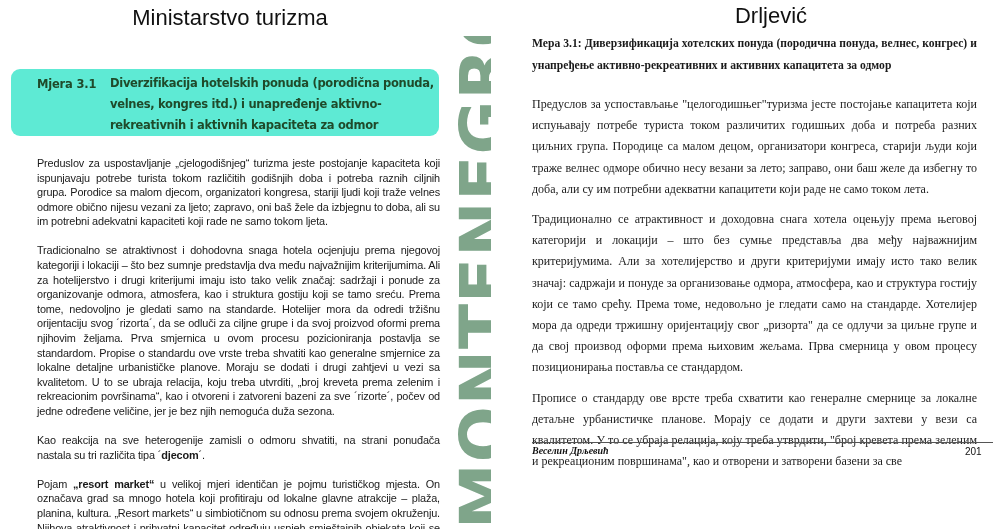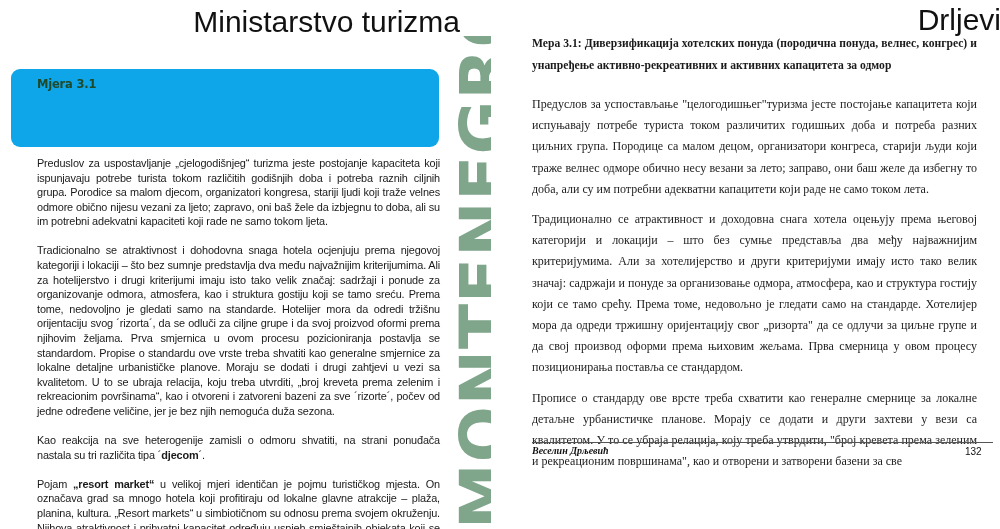--- a/index.html
+++ b/index.html
@@ -12,43 +12,43 @@
       height: 529px;
       position: relative;
       overflow: hidden;
       font-family: "Liberation Sans", sans-serif;
       color: #1a1a1a;
     }
     .panel-title {
       position: absolute;
       top: 4px;
       font-family: "Liberation Sans", sans-serif;
-      font-size: 30px;
+      font-size: 22px;
       color: #111;
-      text-align: right;
+      text-align: center;
       font-weight: normal;
     }
     #left-title { left: 0; width: 460px; top: 5px; }
     #right-title { left: 510px; width: 490px; top: 3px; }
 
     
     .left-page {
       position: absolute;
       left: 0;
       top: 0;
       width: 460px;
       height: 529px;
     }
     .measure-box {
       position: absolute;
       left: 11px;
       top: 69px;
       width: 428px;
-      height: 78px;
-      background: #0ea5e9;
+      height: 67px;
+      background: #5eead4;
       border-radius: 9px;
     }
     .measure-num {
       position: absolute;
       left: 26px;
       top: 8px;
       font-family: "DejaVu Sans", sans-serif;
       font-weight: bold;
       font-size: 11.5px;
       color: #1f4a2a;
@@ -174,20 +174,21 @@
     }
   </style>
 </head>
 <body>
 
 <div class="left-page">
   <div id="left-title" class="panel-title">Ministarstvo turizma</div>
 
   <div class="measure-box">
     <span class="measure-num">Mjera 3.1</span>
+    <span class="measure-title">Diverzifikacija hotelskih ponuda (porodična ponuda, velnes, kongres itd.) i unapređenje aktivno-rekreativnih i aktivnih kapaciteta za odmor</span>
   </div>
 
   <div class="left-body">
     <p>Preduslov za uspostavljanje „cjelogodišnjeg“ turizma jeste postojanje kapaciteta koji ispunjavaju potrebe turista tokom različitih godišnjih doba i potreba raznih ciljnih grupa. Porodice sa malom djecom, organizatori kongresa, stariji ljudi koji traže velnes odmore obično nijesu vezani za ljeto; zapravo, oni baš žele da izbjegnu to doba, ali su im potrebni adekvatni kapaciteti koji rade ne samo tokom ljeta.</p>
     <p>Tradicionalno se atraktivnost i dohodovna snaga hotela ocjenjuju prema njegovoj kategoriji i lokaciji – što bez sumnje predstavlja dva među najvažnijim kriterijumima. Ali za hotelijerstvo i drugi kriterijumi imaju isto tako velik značaj: sadržaji i ponude za organizovanje odmora, atmosfera, kao i struktura gostiju koji se tamo sreću. Prema tome, nedovoljno je gledati samo na standarde. Hotelijer mora da odredi tržišnu orijentaciju svog ´rizorta´, da se odluči za ciljne grupe i da svoj proizvod oformi prema njihovim željama. Prva smjernica u ovom procesu pozicioniranja postavlja se standardom. Propise o standardu ove vrste treba shvatiti kao generalne smjernice za lokalne detaljne urbanističke planove. Moraju se dodati i drugi zahtjevi u vezi sa kvalitetom. U to se ubraja relacija, koju treba utvrditi, „broj kreveta prema zelenim i rekreacionim površinama“, kao i otvoreni i zatvoreni bazeni za sve ´rizorte´, počev od jedne određene veličine, jer je bez njih nemoguća duža sezona.</p>
     <p><span>Kao reakcija na sve heterogenije zamisli o odmoru shvatiti, na strani ponuđača nastala su tri različita tipa ´</span><b>djecom</b><span>´.</span></p>
     <p><span>Pojam </span><b>„resort market“</b><span> u velikoj mjeri identičan je pojmu turističkog mjesta. On označava grad sa mnogo hotela koji profitiraju od lokalne glavne atrakcije – plaža, planina, kultura. „Resort markets“ u simbiotičnom su odnosu prema svojem okruženju. Njihova atraktivnost i prihvatni kapacitet određuju uspjeh smještajnih objekata koji se nalaze u datom mjestu. Svi akteri pozvani su da povežu svoje snage da bi se očuvala i povećala atraktivnost. Nekooperativno postojanje jednih pored drugih, šteti svakoj oblasti.</span></p>
   </div>
 </div>
 
@@ -201,14 +202,14 @@
   <div class="r-heading">Мера 3.1: Диверзификација хотелских понуда (породична понуда, велнес, конгрес) и унапређење активно-рекреативних и активних капацитета за одмор</div>
 
   <div class="r-body">
     <p>Предуслов за успостављање "целогодишњег"туризма јесте постојање капацитета који испуњавају потребе туриста током различитих годишњих доба и потреба разних циљних група. Породице са малом децом, организатори конгреса, старији људи који траже велнес одморе обично несу везани за лето; заправо, они баш желе да избегну то доба, али су им потребни адекватни капацитети који раде не само током лета.</p>
     <p>Традиционално се атрактивност и доходовна снага хотела оцењују према његовој категорији и локацији – што без сумње представља два међу најважнијим критеријумима. Али за хотелијерство и други критеријуми имају исто тако велик значај: садржаји и понуде за организовање одмора, атмосфера, као и структура гостију који се тамо срећу. Према томе, недовољно је гледати само на стандарде. Хотелијер мора да одреди тржишну оријентацију свог „ризорта" да се одлучи за циљне групе и да свој производ оформи према њиховим жељама. Прва смерница у овом процесу позиционирања поставља се стандардом.</p>
     <p>Прописе о стандарду ове врсте треба схватити као генералне смернице за локалне детаљне урбанистичке планове. Морају се додати и други захтеви у вези са квалитетом. У то се убраја релација, коју треба утврдити, "број кревета према зеленим и рекреационим површинама", као и отворени и затворени базени за све</p>
   </div>
 
   <div class="r-rule"></div>
   <div class="r-footer-author">Веселин Дрљевић</div>
-  <div class="r-footer-page">132</div>
+  <div class="r-footer-page">201</div>
 </div>
 
 </body></html>

